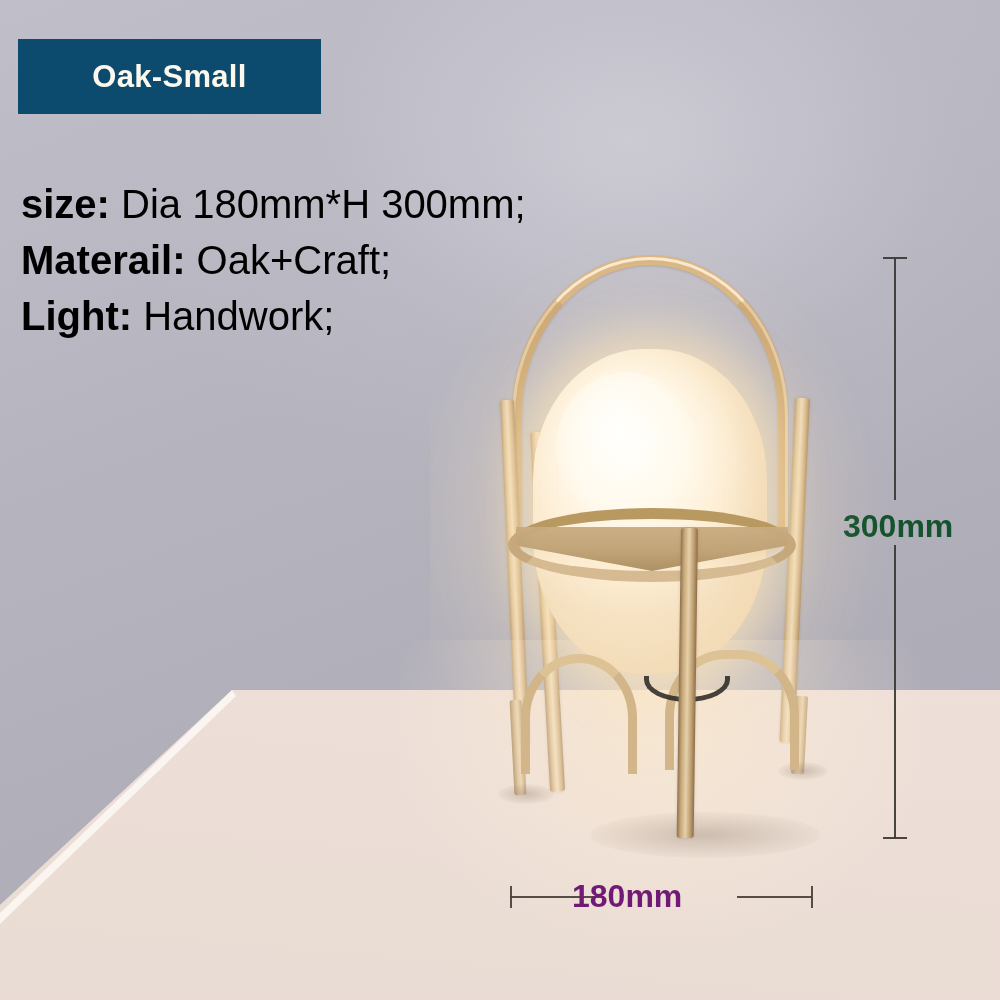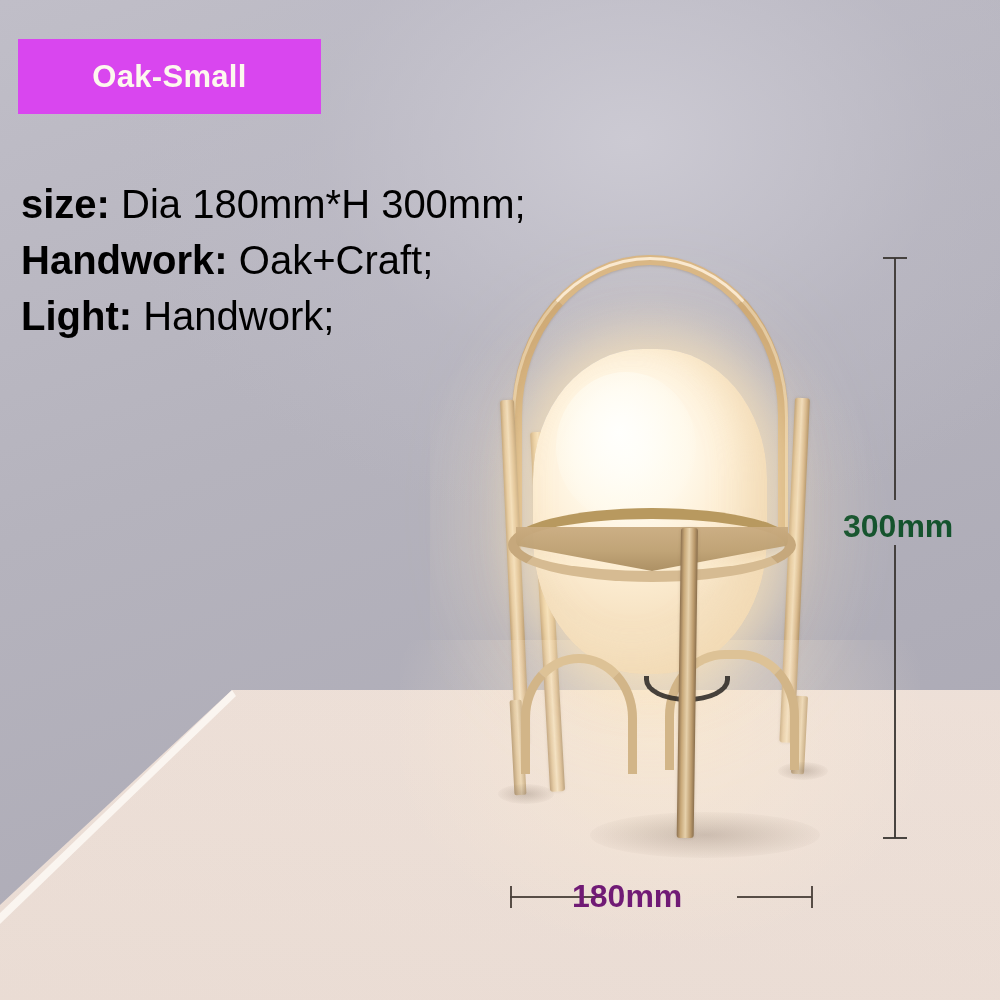--- a/index.html
+++ b/index.html
@@ -206,21 +206,21 @@
   }
   .shadow-main { left: 590px; top: 812px; width: 230px; height: 46px; }
   .shadow-l    { left: 498px; top: 784px; width: 56px; height: 20px; }
   .shadow-r    { left: 778px; top: 762px; width: 50px; height: 18px; }
 
   
   .badge {
     position: absolute;
     left: 18px; top: 39px;
     width: 303px; height: 75px;
-    background: #d946ef;
+    background: #0c4a6e;
     display: flex;
     align-items: center;
     justify-content: center;
   }
   .badge-text {
     color: #fdf8ee;
     font-size: 31px;
     font-weight: bold;
     letter-spacing: 0.3px;
   }
@@ -339,21 +339,21 @@
 
   <div class="badge">
     <span class="badge-text">Oak-Small</span>
   </div>
 
   <div class="specs">
     <div class="spec-row">
       <span class="spec-key">size:</span><span class="spec-val"> Dia 180mm*H 300mm;</span>
     </div>
     <div class="spec-row">
-      <span class="spec-key">Handwork:</span><span class="spec-val"> Oak+Craft;</span>
+      <span class="spec-key">Materail:</span><span class="spec-val"> Oak+Craft;</span>
     </div>
     <div class="spec-row">
       <span class="spec-key">Light:</span><span class="spec-val"> Handwork;</span>
     </div>
   </div>
 
   <div class="dim-v-tick dim-v-tick-top"></div>
   <div class="dim-v-line dim-v-top"></div>
   <div class="dim-v-label">300mm</div>
   <div class="dim-v-line dim-v-bottom"></div>

